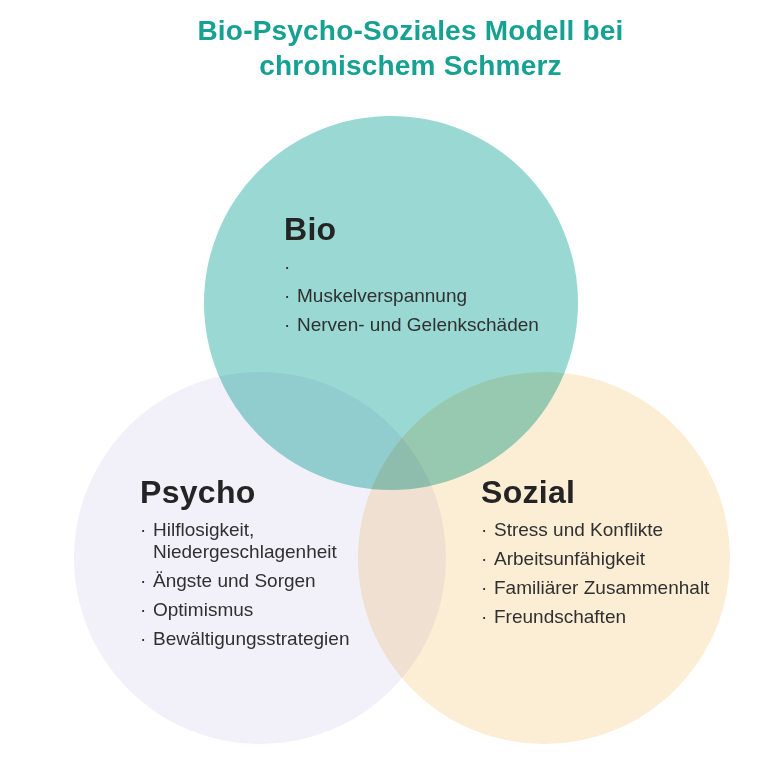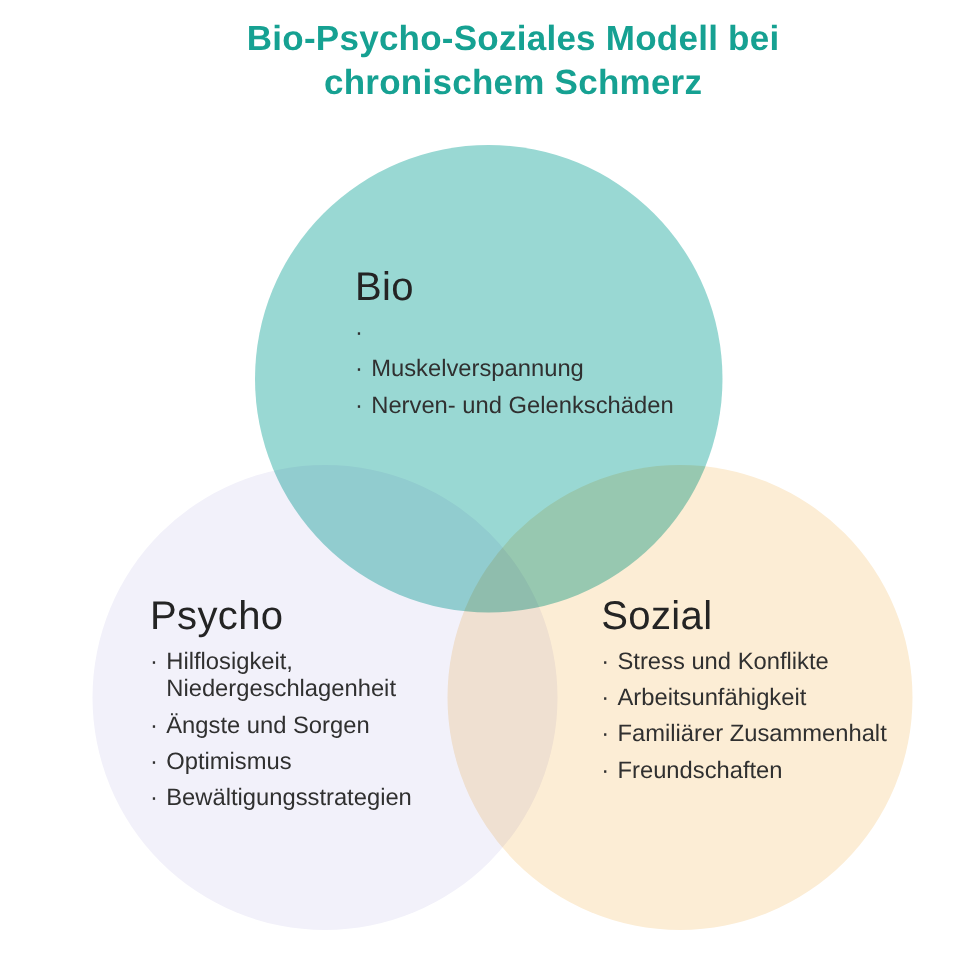--- a/index.html
+++ b/index.html
@@ -35,28 +35,28 @@
     border-radius: 50%;
     mix-blend-mode: multiply;
   }
   #circle-bio    { left: 204px; top: 116px; width: 374px; height: 374px; }
   #circle-psycho { left: 74px;  top: 372px; width: 372px; height: 372px; }
   #circle-sozial { left: 358px; top: 372px; width: 372px; height: 372px; }
 
   
   .group { position: absolute; z-index: 2; }
   #group-bio    { left: 284px; top: 210px; width: 262px; }
-  #group-psycho { left: 120px; top: 473px; width: 235px; }
+  #group-psycho { left: 140px; top: 473px; width: 235px; }
   #group-sozial { left: 481px; top: 473px; width: 245px; }
 
   .group h2 {
     margin: 0 0 8px 0;
     font-size: 32px;
     line-height: 38px;
-    font-weight: 400;
+    font-weight: 700;
     color: #242424;
     letter-spacing: 0.3px;
   }
   .group ul {
     list-style: none;
     margin: 0;
     padding: 0;
   }
   .group li {
     display: flex;

